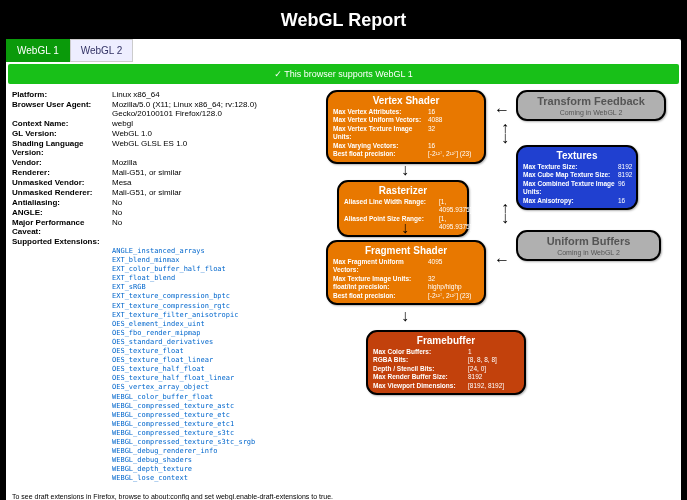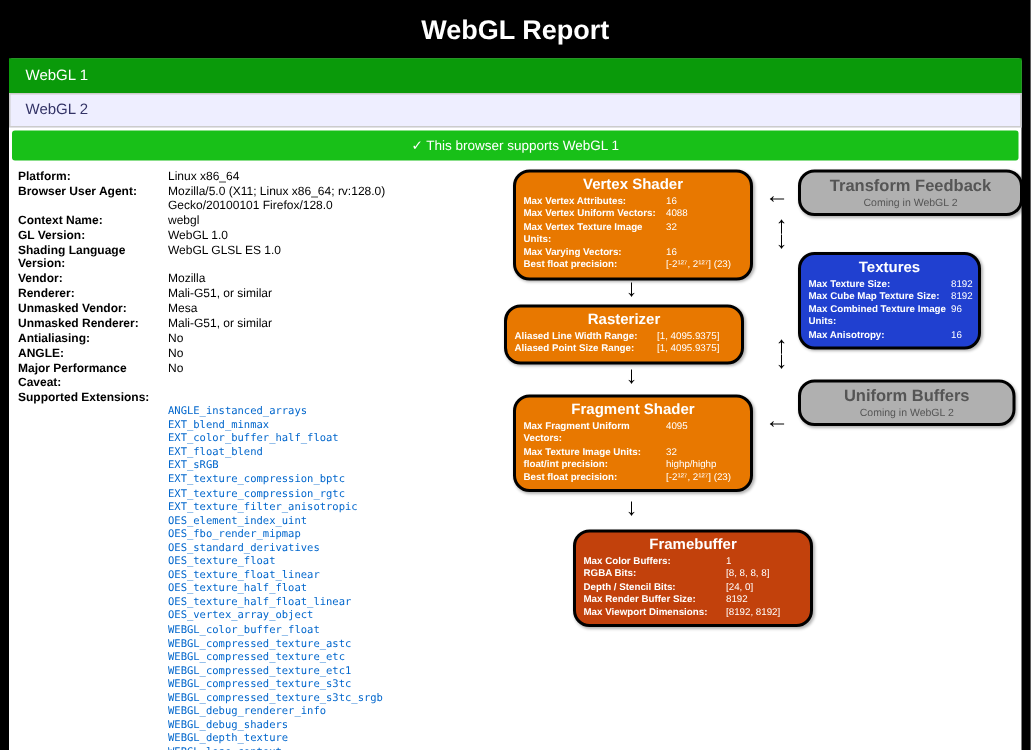--- a/index.html
+++ b/index.html
@@ -1,25 +1,25 @@
 <!DOCTYPE html>
 <html><head>
 <meta charset="utf-8">
 <style>
   * { box-sizing: border-box; }
   body { margin: 0; background: #000; font-family: Arial, sans-serif; font-size: 8px; color: #000; }
   .page { width: 687px; height: 500px; background: #000; position: relative; }
   .title { color: #fff; text-align: center; font-size: 18px; font-weight: bold; padding: 10px 0 8px; }
   .main { background: #fff; margin: 0 6px 6px; border-radius: 2px; padding: 0; }
-  .tabs { display: flex; flex-direction: column; }
+  .tabs { display: flex; }
   .tab { padding: 5px 10px; font-size: 10px; border: 1px solid #ccc; cursor: pointer; }
   .tab.active { background: #0a9a0a; color: #fff; border-color: #0a9a0a; }
   .tab.inactive { background: #eef; color: #336; }
   .banner { background: #18c018; color: #fff; text-align: center; padding: 5px; font-size: 9px; margin: 2px 2px 6px; border-radius: 2px; }
-  .content { display: flex; padding: 0 6px 6px; gap: 20px; }
+  .content { display: flex; padding: 0 6px 6px; gap: 4px; }
   .left { flex: 0 0 300px; }
   .info-row { display: flex; margin-bottom: 1px; }
   .info-label { flex: 0 0 100px; font-weight: bold; }
   .info-val { flex: 1; }
   .ext-list { margin-left: 100px; }
   .ext-list a { display: block; color: #0066cc; text-decoration: none; font-family: monospace; font-size: 7px; line-height: 1.3; }
   .right { flex: 1; position: relative; }
   .box { border: 2px solid #000; border-radius: 11px; background: linear-gradient(#fff2, #0002); padding: 3px 5px; position: absolute; box-shadow: 1px 1px 2px rgba(0,0,0,0.3); }
   .box-title { text-align: center; font-weight: bold; font-size: 10px; margin-bottom: 2px; }
   .box-orange { background: #e87800; color: #fff; }
@@ -178,21 +178,21 @@
             </div>
             <div class="prop-row">
               <div class="prop-key">Max Combined Texture Image Units:</div>
               <div class="prop-val">96</div>
             </div>
             <div class="prop-row">
               <div class="prop-key">Max Anisotropy:</div>
               <div class="prop-val">16</div>
             </div>
           </div>
-      <div class="box box-orange" id="box-raster" style="left:4px; top:90px; width:160px;">
+      <div class="box box-orange" id="box-raster" style="left:21px; top:90px; width:132px;">
         <div class="box-title">Rasterizer</div>
       <div class="prop-row">
               <div class="prop-key">Aliased Line Width Range:</div>
               <div class="prop-val">[1, 4095.9375]</div>
             </div>
             <div class="prop-row">
               <div class="prop-key">Aliased Point Size Range:</div>
               <div class="prop-val">[1, 4095.9375]</div>
             </div>
           </div>

